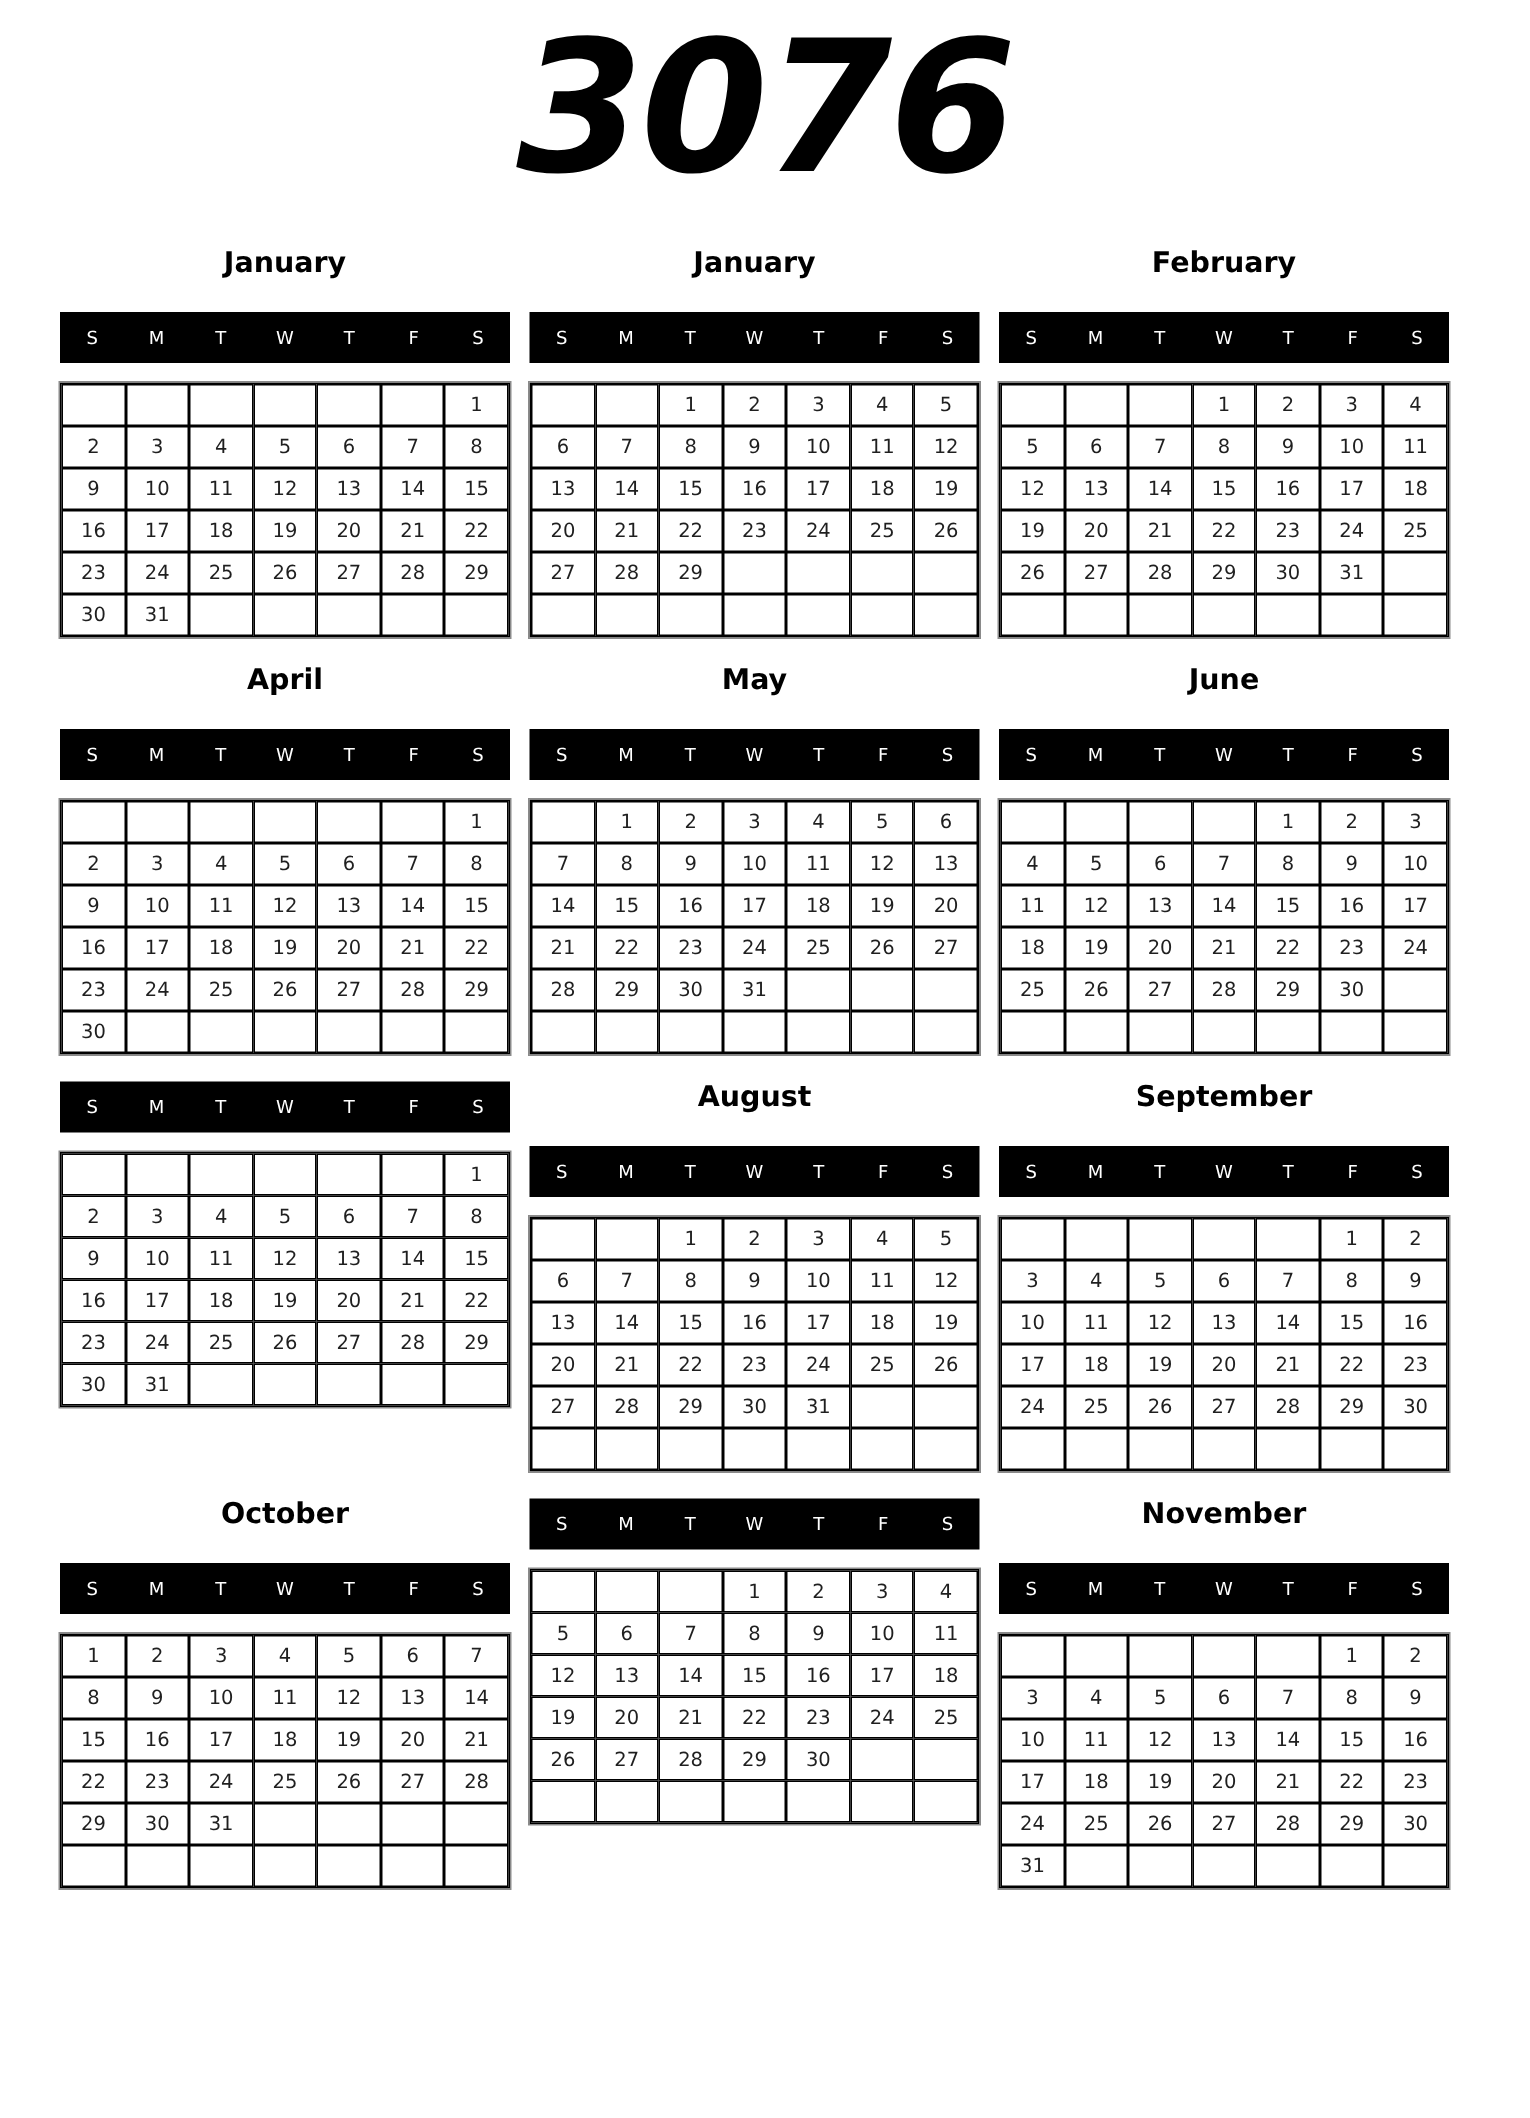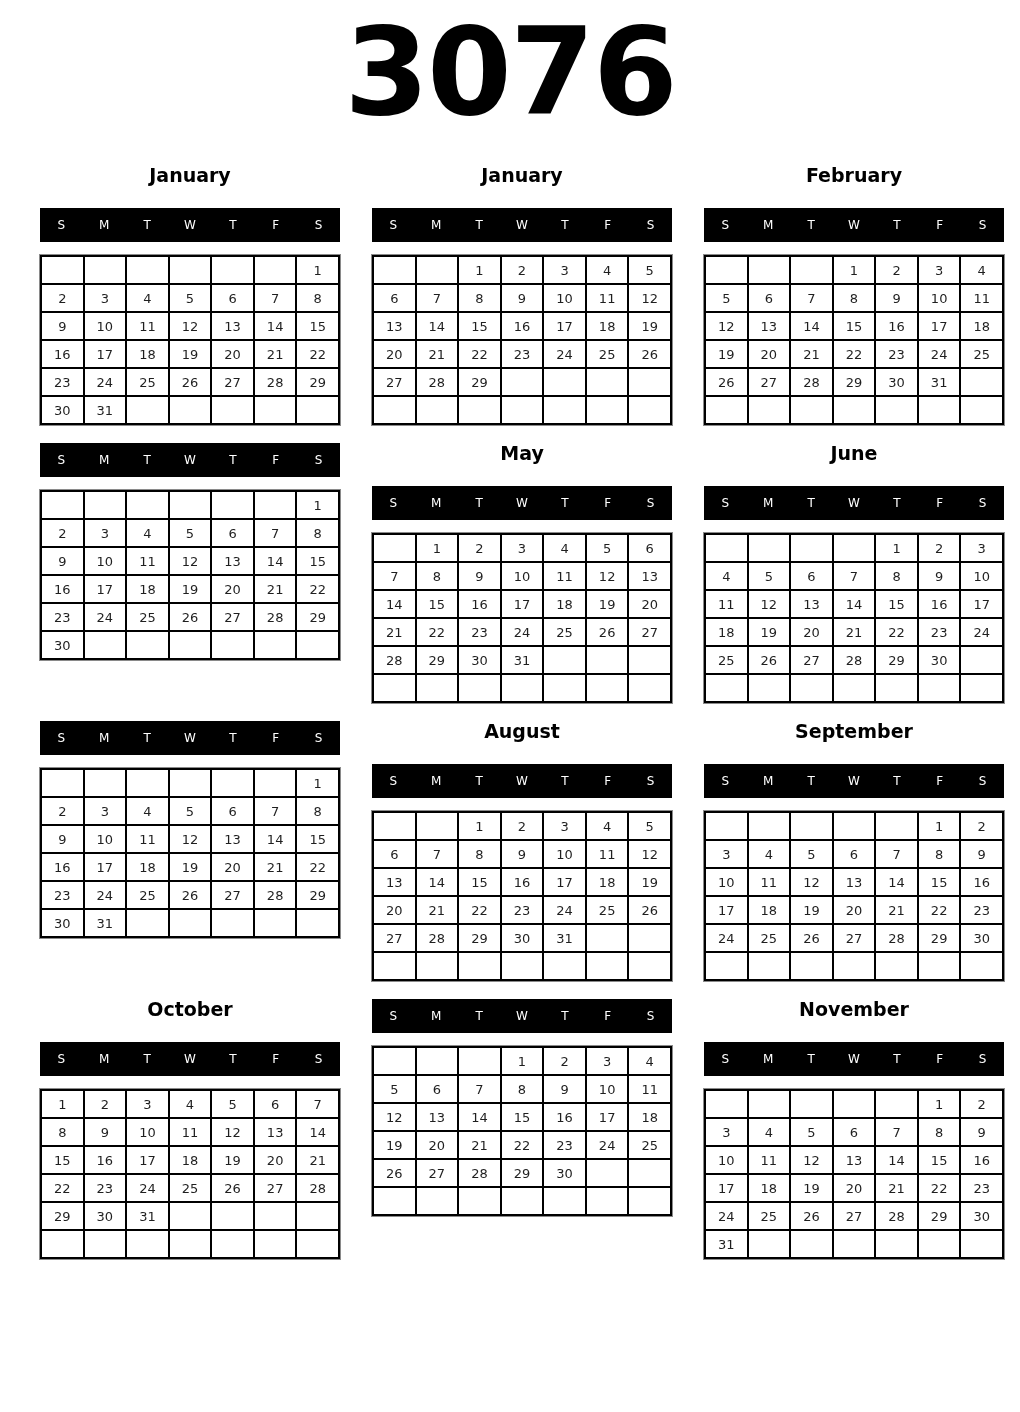--- a/index.html
+++ b/index.html
@@ -12,25 +12,26 @@
     overflow: hidden;
   }
   .year-title {
     margin: 10px 0 0 0;
     text-align: center;
     font-size: 122px;
     line-height: 125px;
     font-weight: bold;
     letter-spacing: -2px;
     color: #000000;
+    font-style: italic;
   }
   .months {
     display: grid;
     grid-template-columns: repeat(3, 300px);
-    column-gap: 32px;
+    column-gap: 13px;
     padding: 0 40px;
     margin-top: 30px;
   }
   .month { height: 278px; }
   .month-title {
     margin: 0 0 23px 0;
     font-size: 19px;
     line-height: 20px;
     font-weight: bold;
     text-align: center;
@@ -235,20 +236,21 @@
         <div class="day-cell"></div>
         <div class="day-cell"></div>
         <div class="day-cell"></div>
         <div class="day-cell"></div>
         <div class="day-cell"></div>
         <div class="day-cell"></div>
       </div>
   </section>
 
   <section class="month">
+    <h2 class="month-title">April</h2>
     <div class="dow">
         <span class="dow-cell">S</span>
         <span class="dow-cell">M</span>
         <span class="dow-cell">T</span>
         <span class="dow-cell">W</span>
         <span class="dow-cell">T</span>
         <span class="dow-cell">F</span>
         <span class="dow-cell">S</span>
       </div>
     <div class="days">

